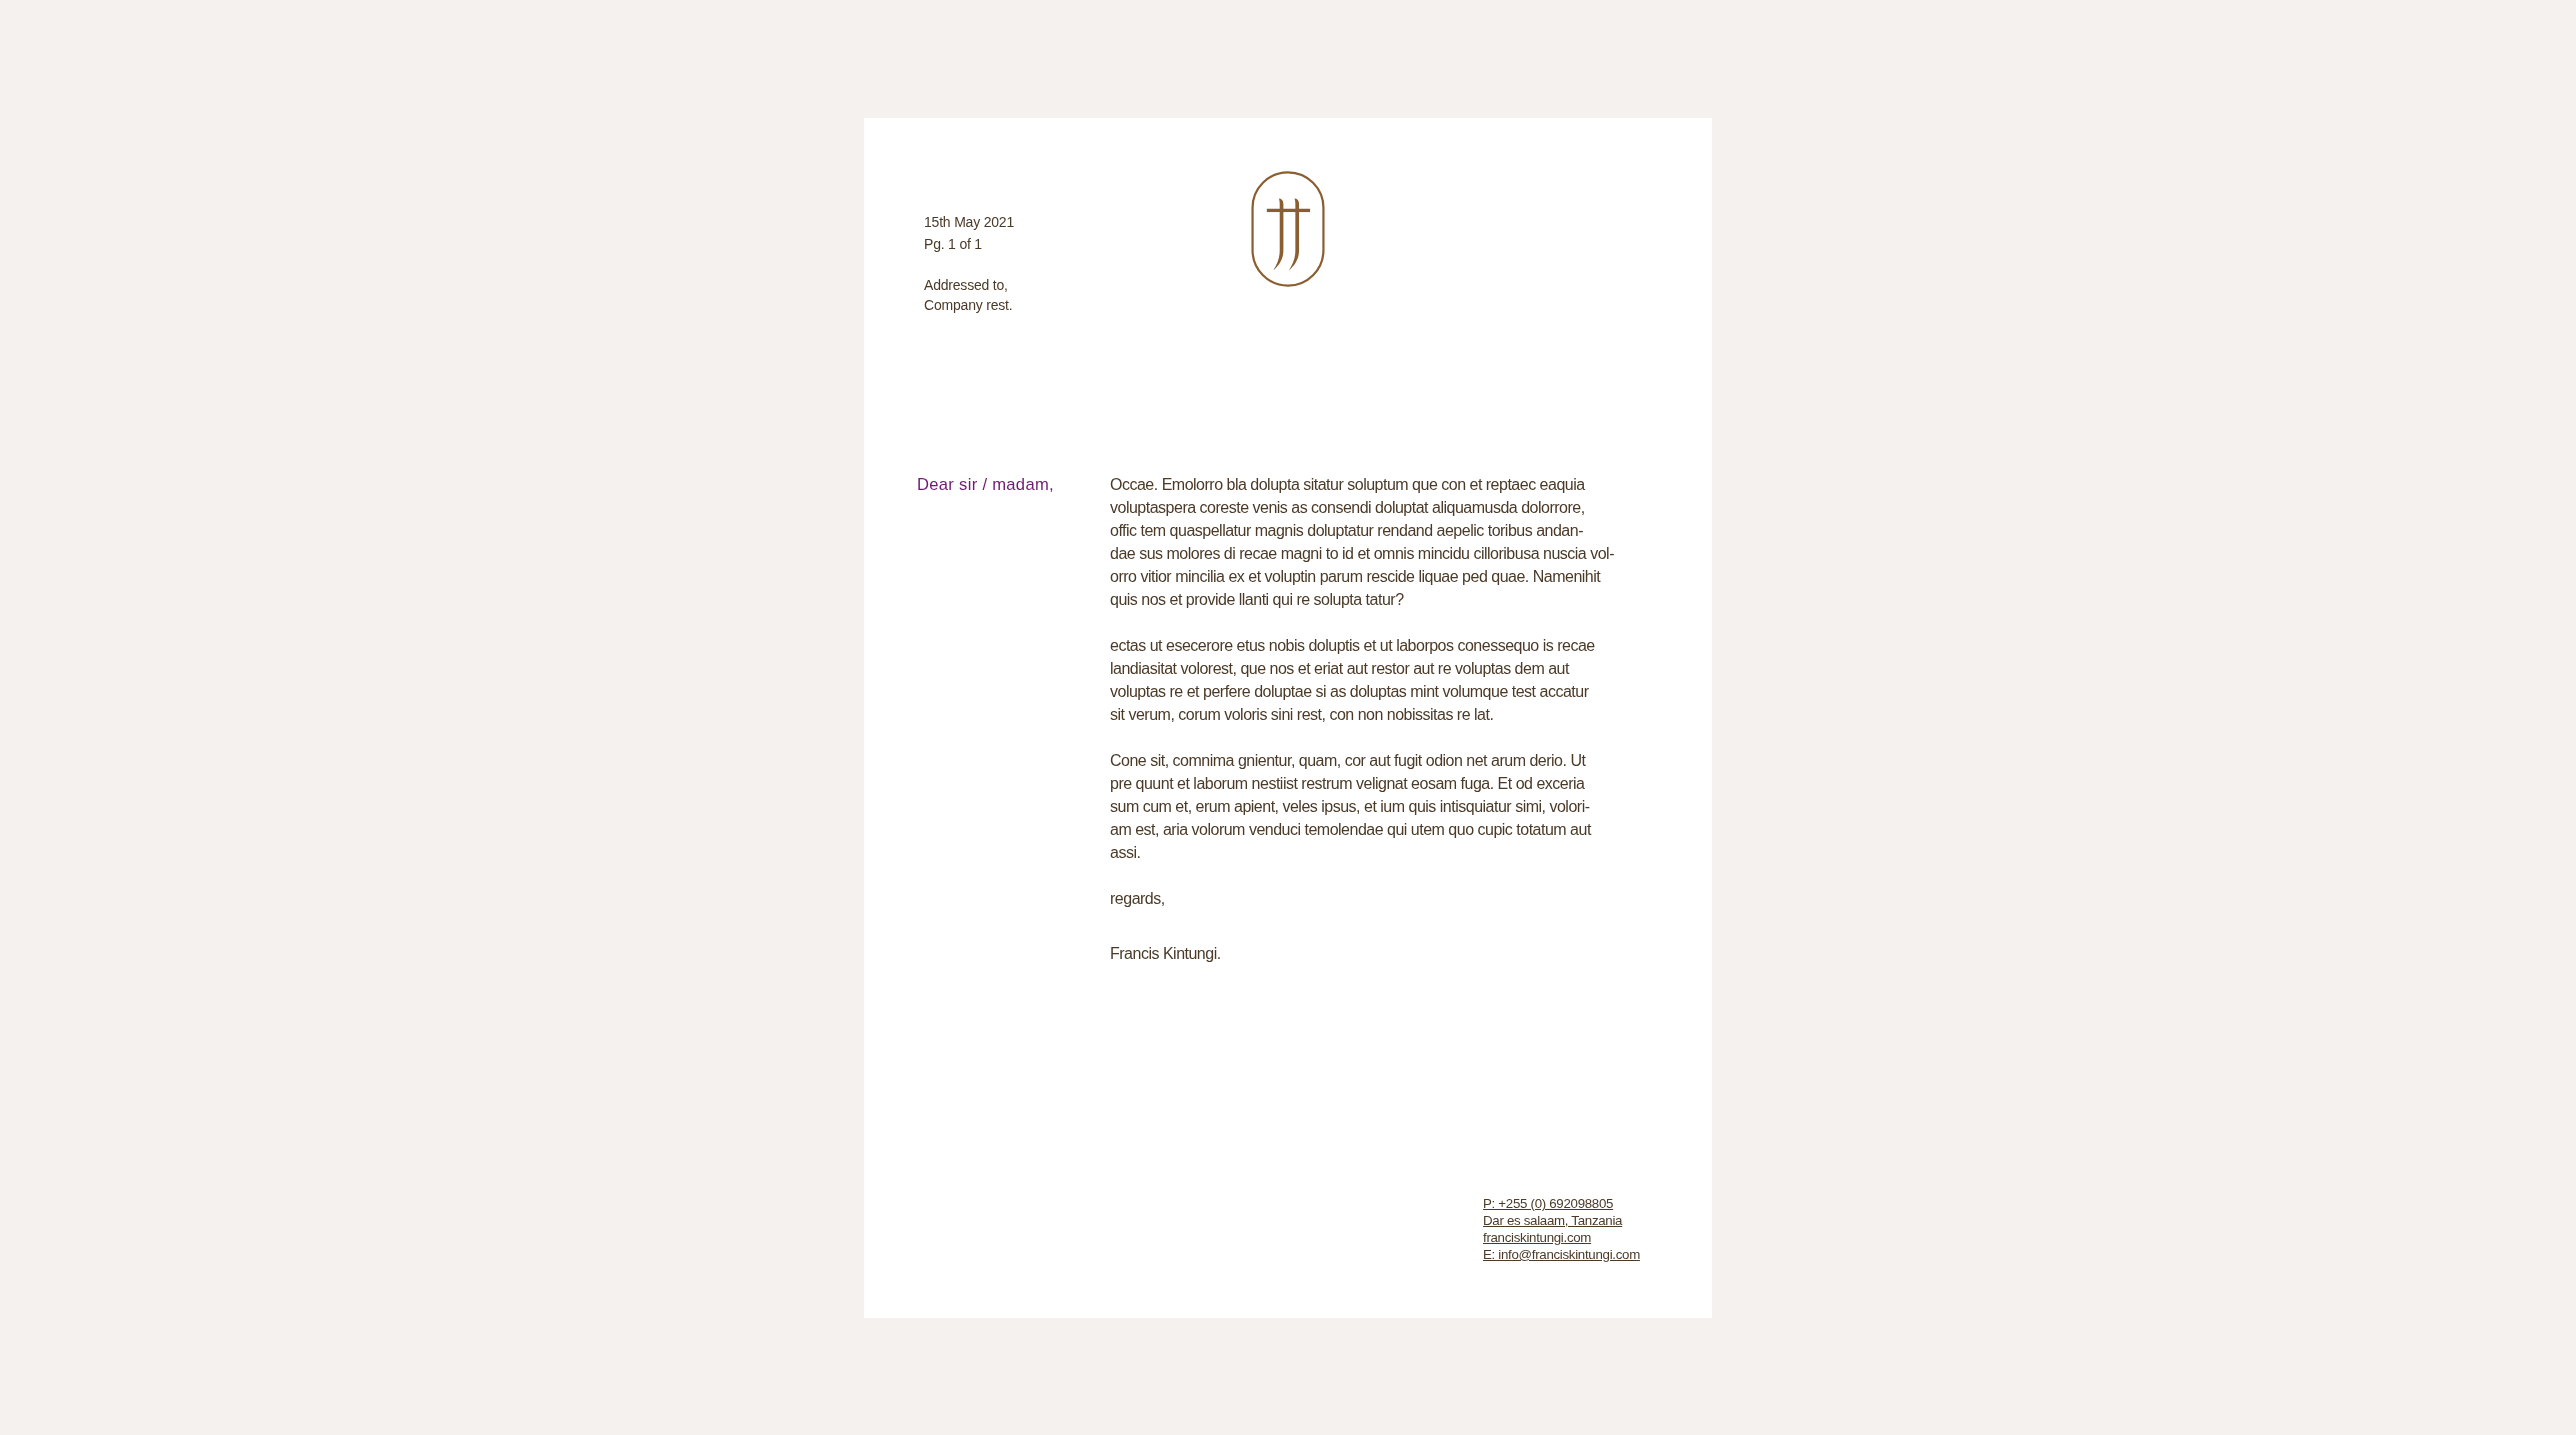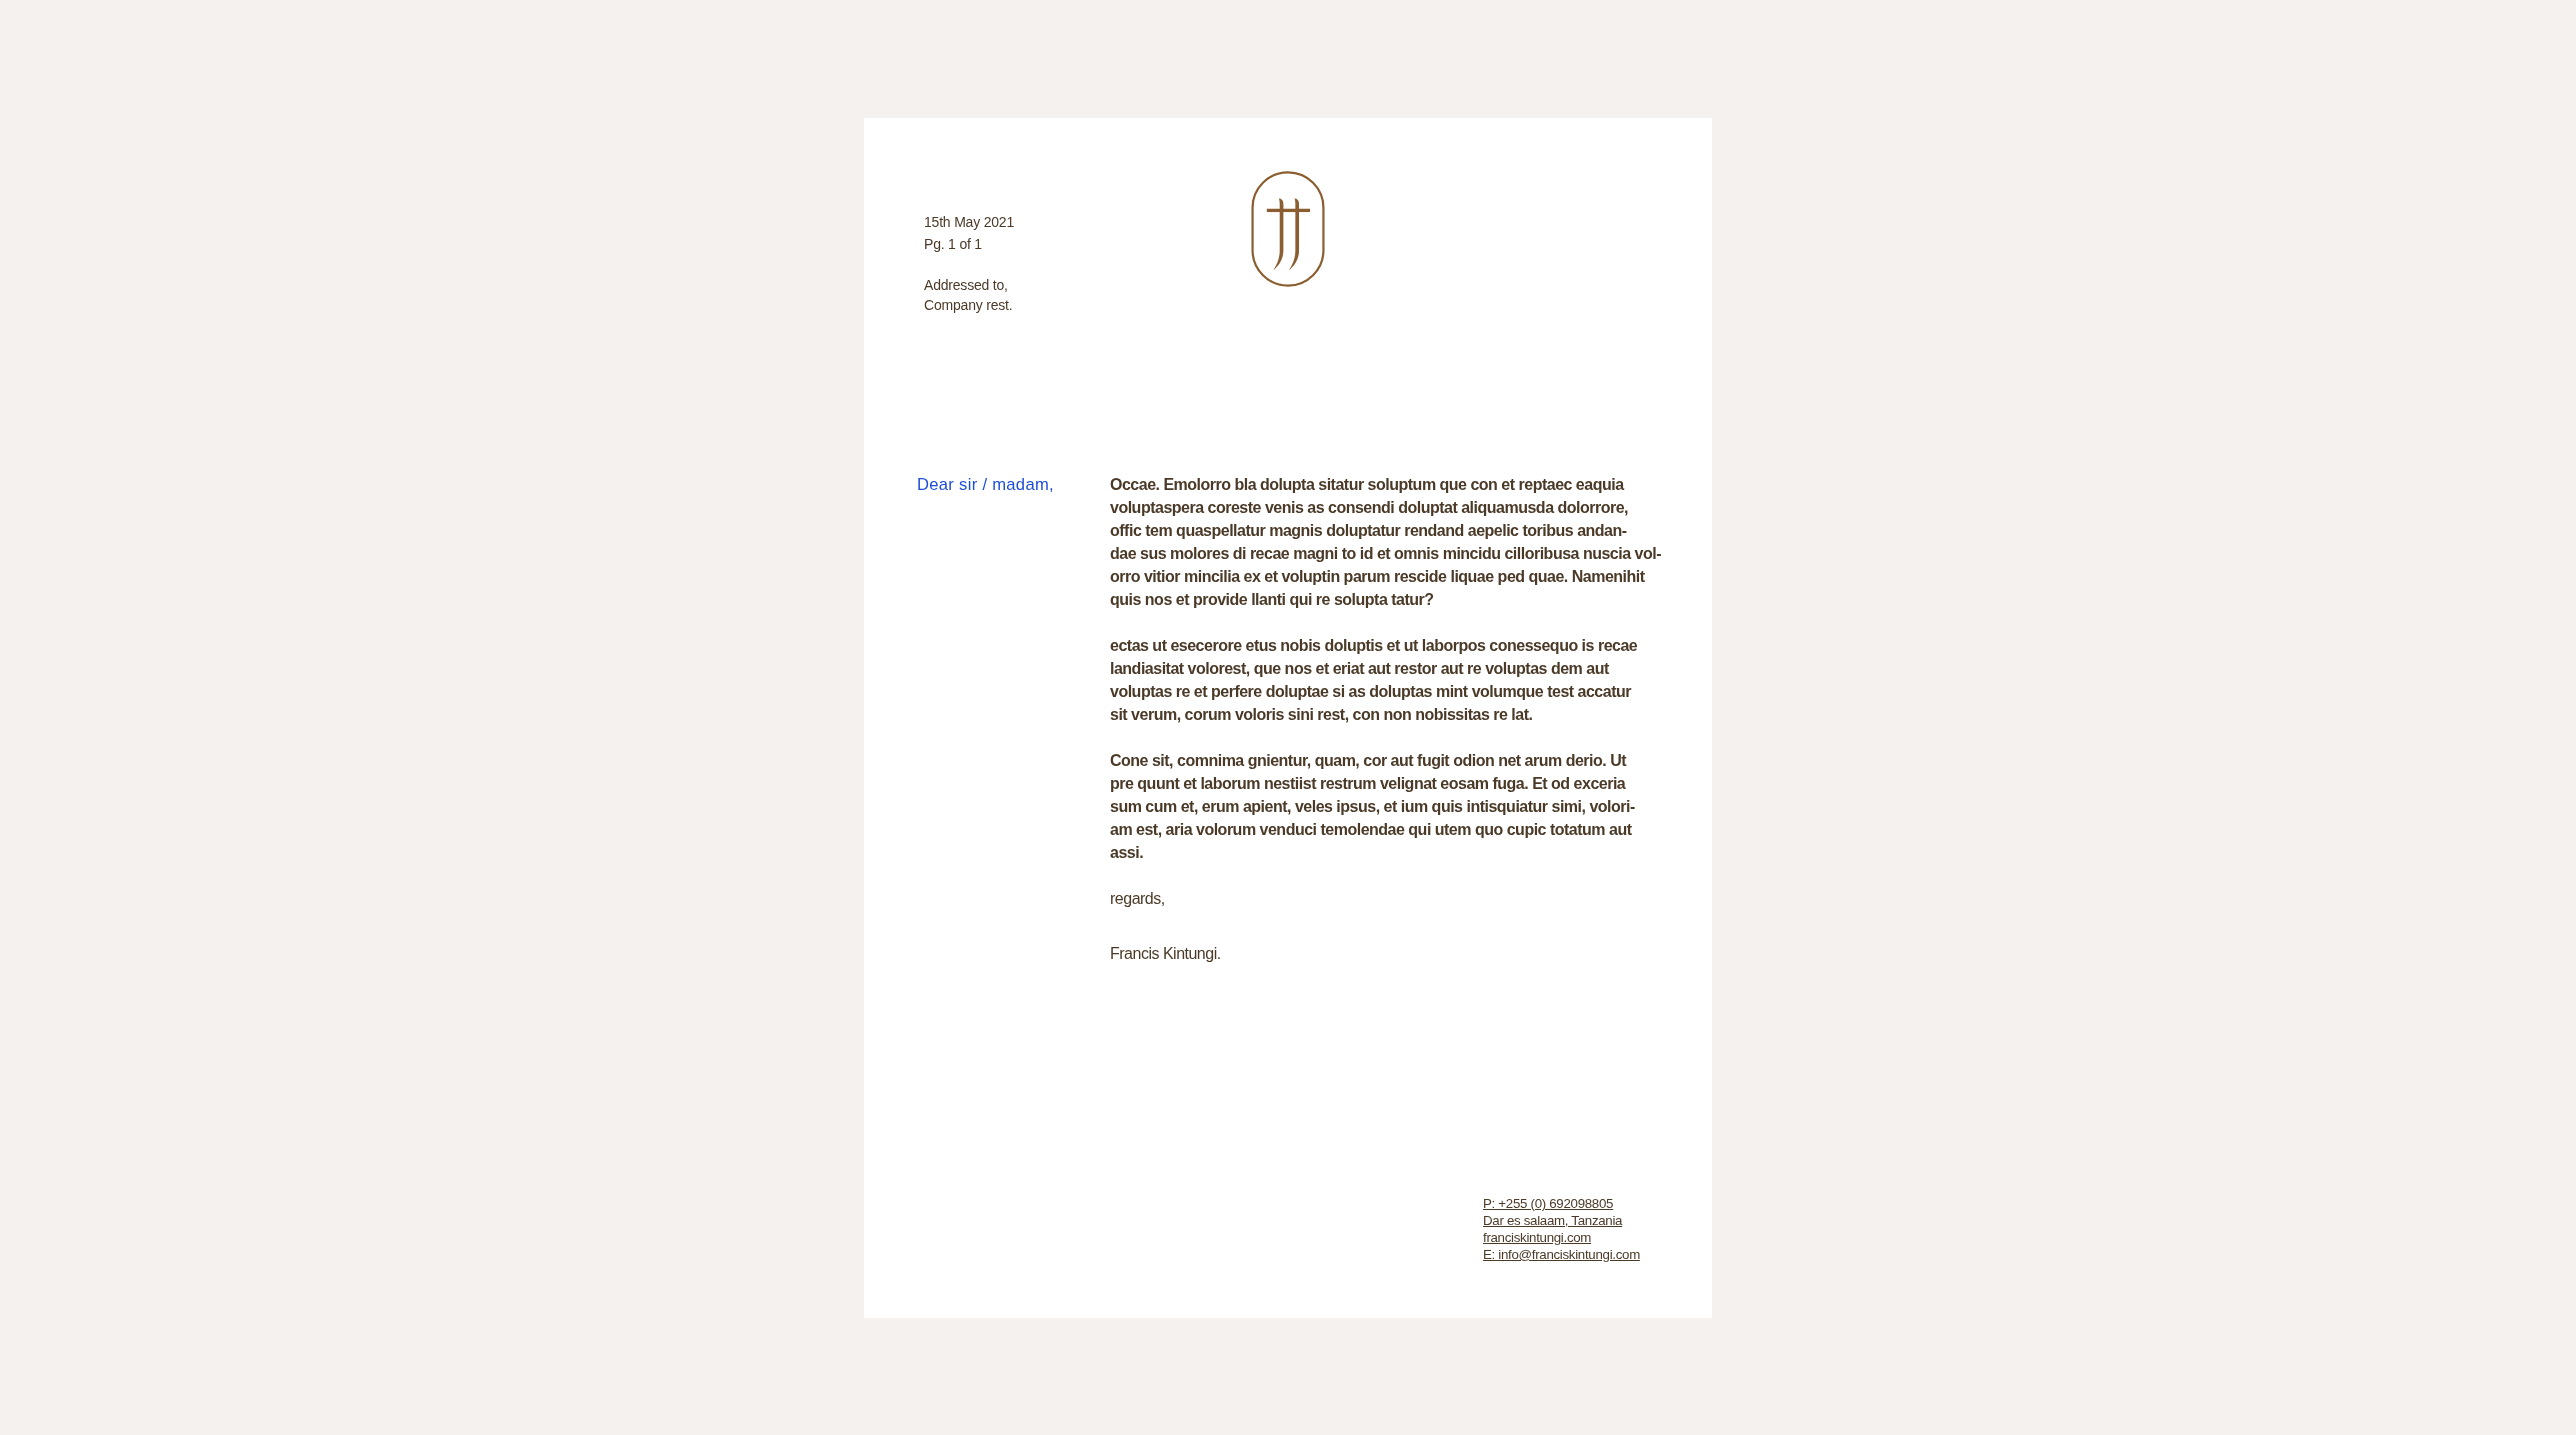--- a/index.html
+++ b/index.html
@@ -43,39 +43,39 @@
     height: 116px;
   }
 
   .salutation {
     position: absolute;
     left: 53px;
     top: 355px;
     font-size: 16.6px;
     line-height: 23px;
     letter-spacing: 0.3px;
-    color: #1d4ed8;
+    color: #701a75;
     white-space: nowrap;
   }
 
   .body-text {
     position: absolute;
     left: 246px;
     top: 355px;
     width: 561px;
     font-size: 16px;
     line-height: 23px;
     color: #4b3a28;
     letter-spacing: -0.5px;
   }
   .body-text .line {
     white-space: nowrap;
     height: 23px;
   }
-  .body-text .para { margin-bottom: 23px; font-weight: bold; }
+  .body-text .para { margin-bottom: 23px; }
   .body-text .closing { margin-bottom: 32px; }
 
   .footer-contact {
     position: absolute;
     left: 619px;
     top: 1077px;
     font-size: 13.3px;
     line-height: 17px;
     color: #4b3a28;
     letter-spacing: -0.3px;

